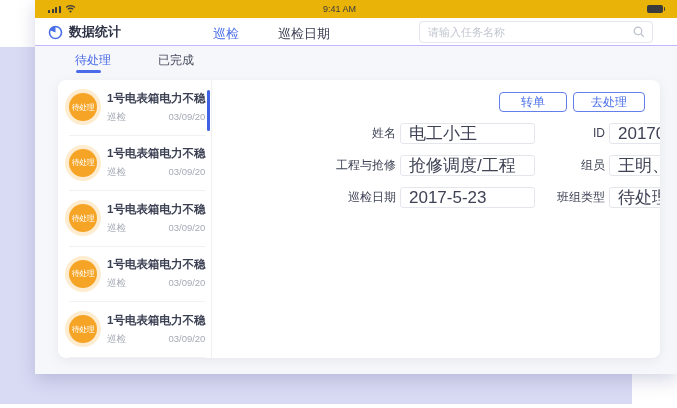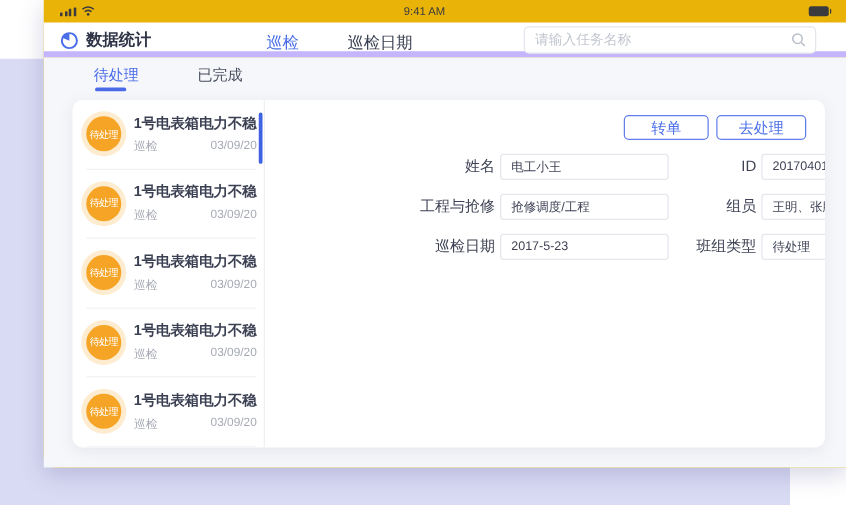--- a/index.html
+++ b/index.html
@@ -18,21 +18,21 @@
   .status-bar { position:relative; height:18px; }
   .sb-left { position:absolute; left:13px; top:4px; display:flex; align-items:flex-end; gap:4px; }
   .sig { display:flex; align-items:flex-end; gap:1.5px; }
   .sig i { display:block; width:2px; background:#3b3b3d; border-radius:0.5px; }
   .sb-time { position:absolute; left:288px; top:4px; font-size:9px; color:#3b3b3d; }
   .sb-batt { position:absolute; right:12px; top:5px; display:flex; align-items:center; }
   .batt-body { width:16px; height:8px; background:#3b3b3d; border-radius:2px; }
   .batt-cap { width:1.5px; height:3.5px; background:#3b3b3d; margin-left:1px; border-radius:0 1px 1px 0; }
 
   
-  .app-header { position:relative; height:28px; background:#fff; border-bottom:5px solid #c4b5fd; }
+  .app-header { position:relative; height:28px; background:#fff; border-bottom:1px solid #c4b5fd; }
   .app-title { position:absolute; left:13px; top:5px; display:flex; align-items:center; gap:6px;
     font-size:13px; font-weight:bold; color:#2e3346; }
   .nav-tab { position:absolute; top:7px; font-size:13px; cursor:pointer; }
   .nav-tab.active { color:#4a6fe8; }
   .nav-tab.idle { color:#3a3f52; }
   .search-box { position:absolute; left:384px; top:3px; width:234px; height:22px;
     border:1px solid #e4e6ec; border-radius:4px; background:#fff; display:flex; align-items:center; }
   .search-box input { flex:1; border:none; outline:none; height:100%; padding:0 8px;
     font-size:11px; color:#3e4254; background:transparent;
     font-family:"Liberation Sans","DejaVu Sans",sans-serif; }
@@ -70,21 +70,21 @@
   .btn { height:20px; padding:0 17px; border:1px solid #647eec; border-radius:4px;
     background:#fff; color:#4a6fe8; font-size:12px; line-height:18px; cursor:pointer;
     font-family:"Liberation Sans","DejaVu Sans",sans-serif; }
   .btn.wide { padding:0 21px; }
 
   .form { position:absolute; left:0; top:43px; width:100%; }
   .frow { display:grid; grid-template-columns:184px 135px 66px 130px; column-gap:4px;
     margin-bottom:11px; align-items:center; }
   .flabel { font-size:12px; color:#3e4254; text-align:right; line-height:21px; white-space:nowrap; }
   .finput { width:100%; height:21px; border:1px solid #e4e6ec; border-radius:3px;
-    padding:0 8px; font-size:10px; color:#3e4254; background:#fff; outline:none;
+    padding:0 8px; font-size:17px; color:#3e4254; background:#fff; outline:none;
     font-family:"Liberation Sans","DejaVu Sans",sans-serif; }
 </style>
 </head>
 <body>
 
 <div class="stage">
   <div class="bg-rect"></div>
 
   <div class="device">
 

